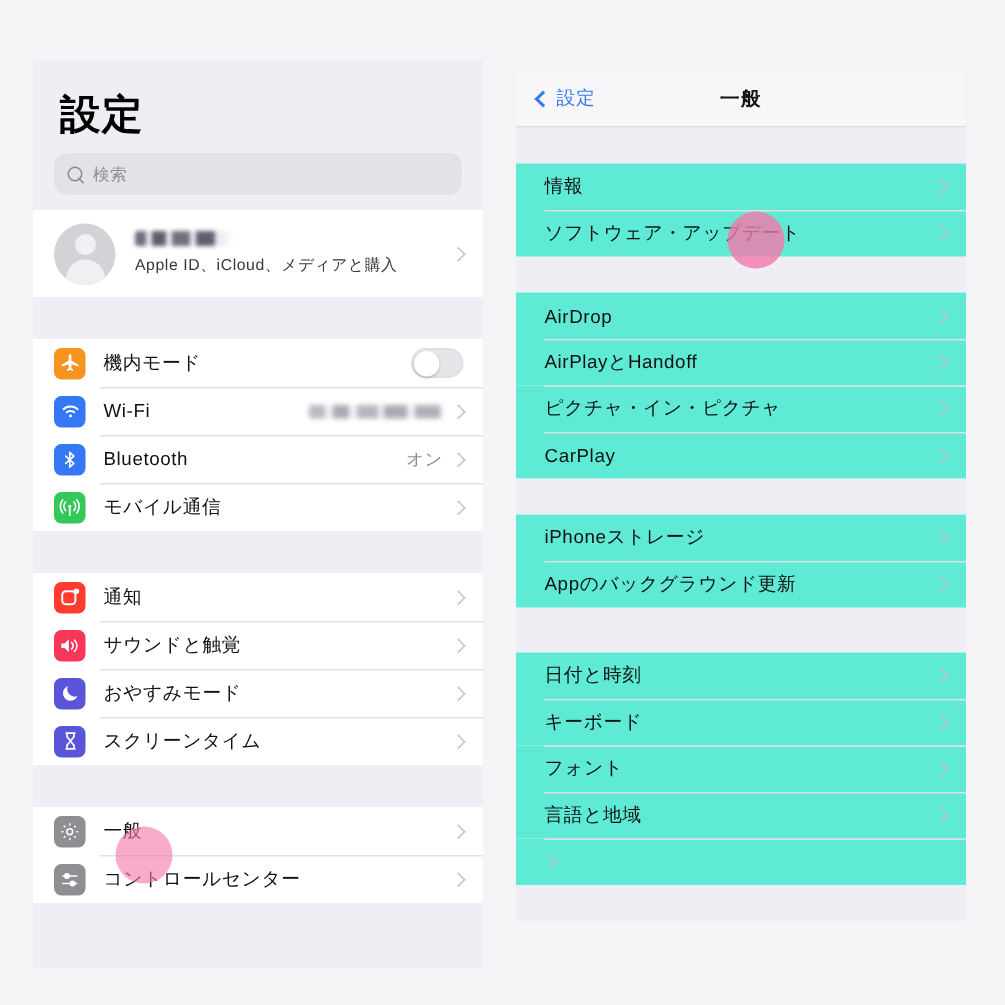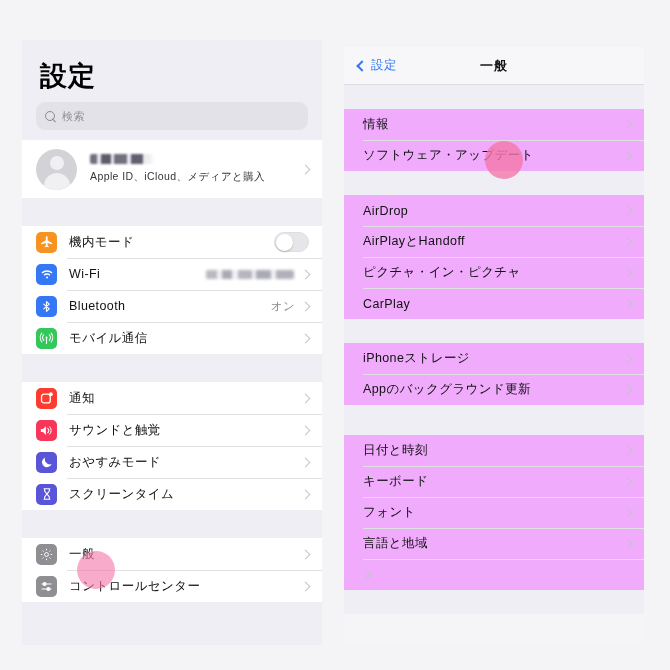--- a/index.html
+++ b/index.html
@@ -190,21 +190,21 @@
     pointer-events: none;
   }
   .d-gap { height: 24px; background: #efeef4; }
   .d-gap.tall { height: 30px; }
   .d-grp { background: #fff; }
   .d-row {
     position: relative;
     display: flex; align-items: center;
     height: 31px;
     padding: 0 11px 0 19px;
-    background: #f0abfc;
+    background: #5eead4;
   }
   .d-row + .d-row::before {
     content: ""; position: absolute; left: 19px; right: 0; top: 0;
     height: 1px; background: #e0e0e3;
   }
   .d-label { font-size: 12.5px; color: #111; letter-spacing: .4px; flex: 1; white-space: nowrap; }
 
   
   .dot {
     position: absolute;

